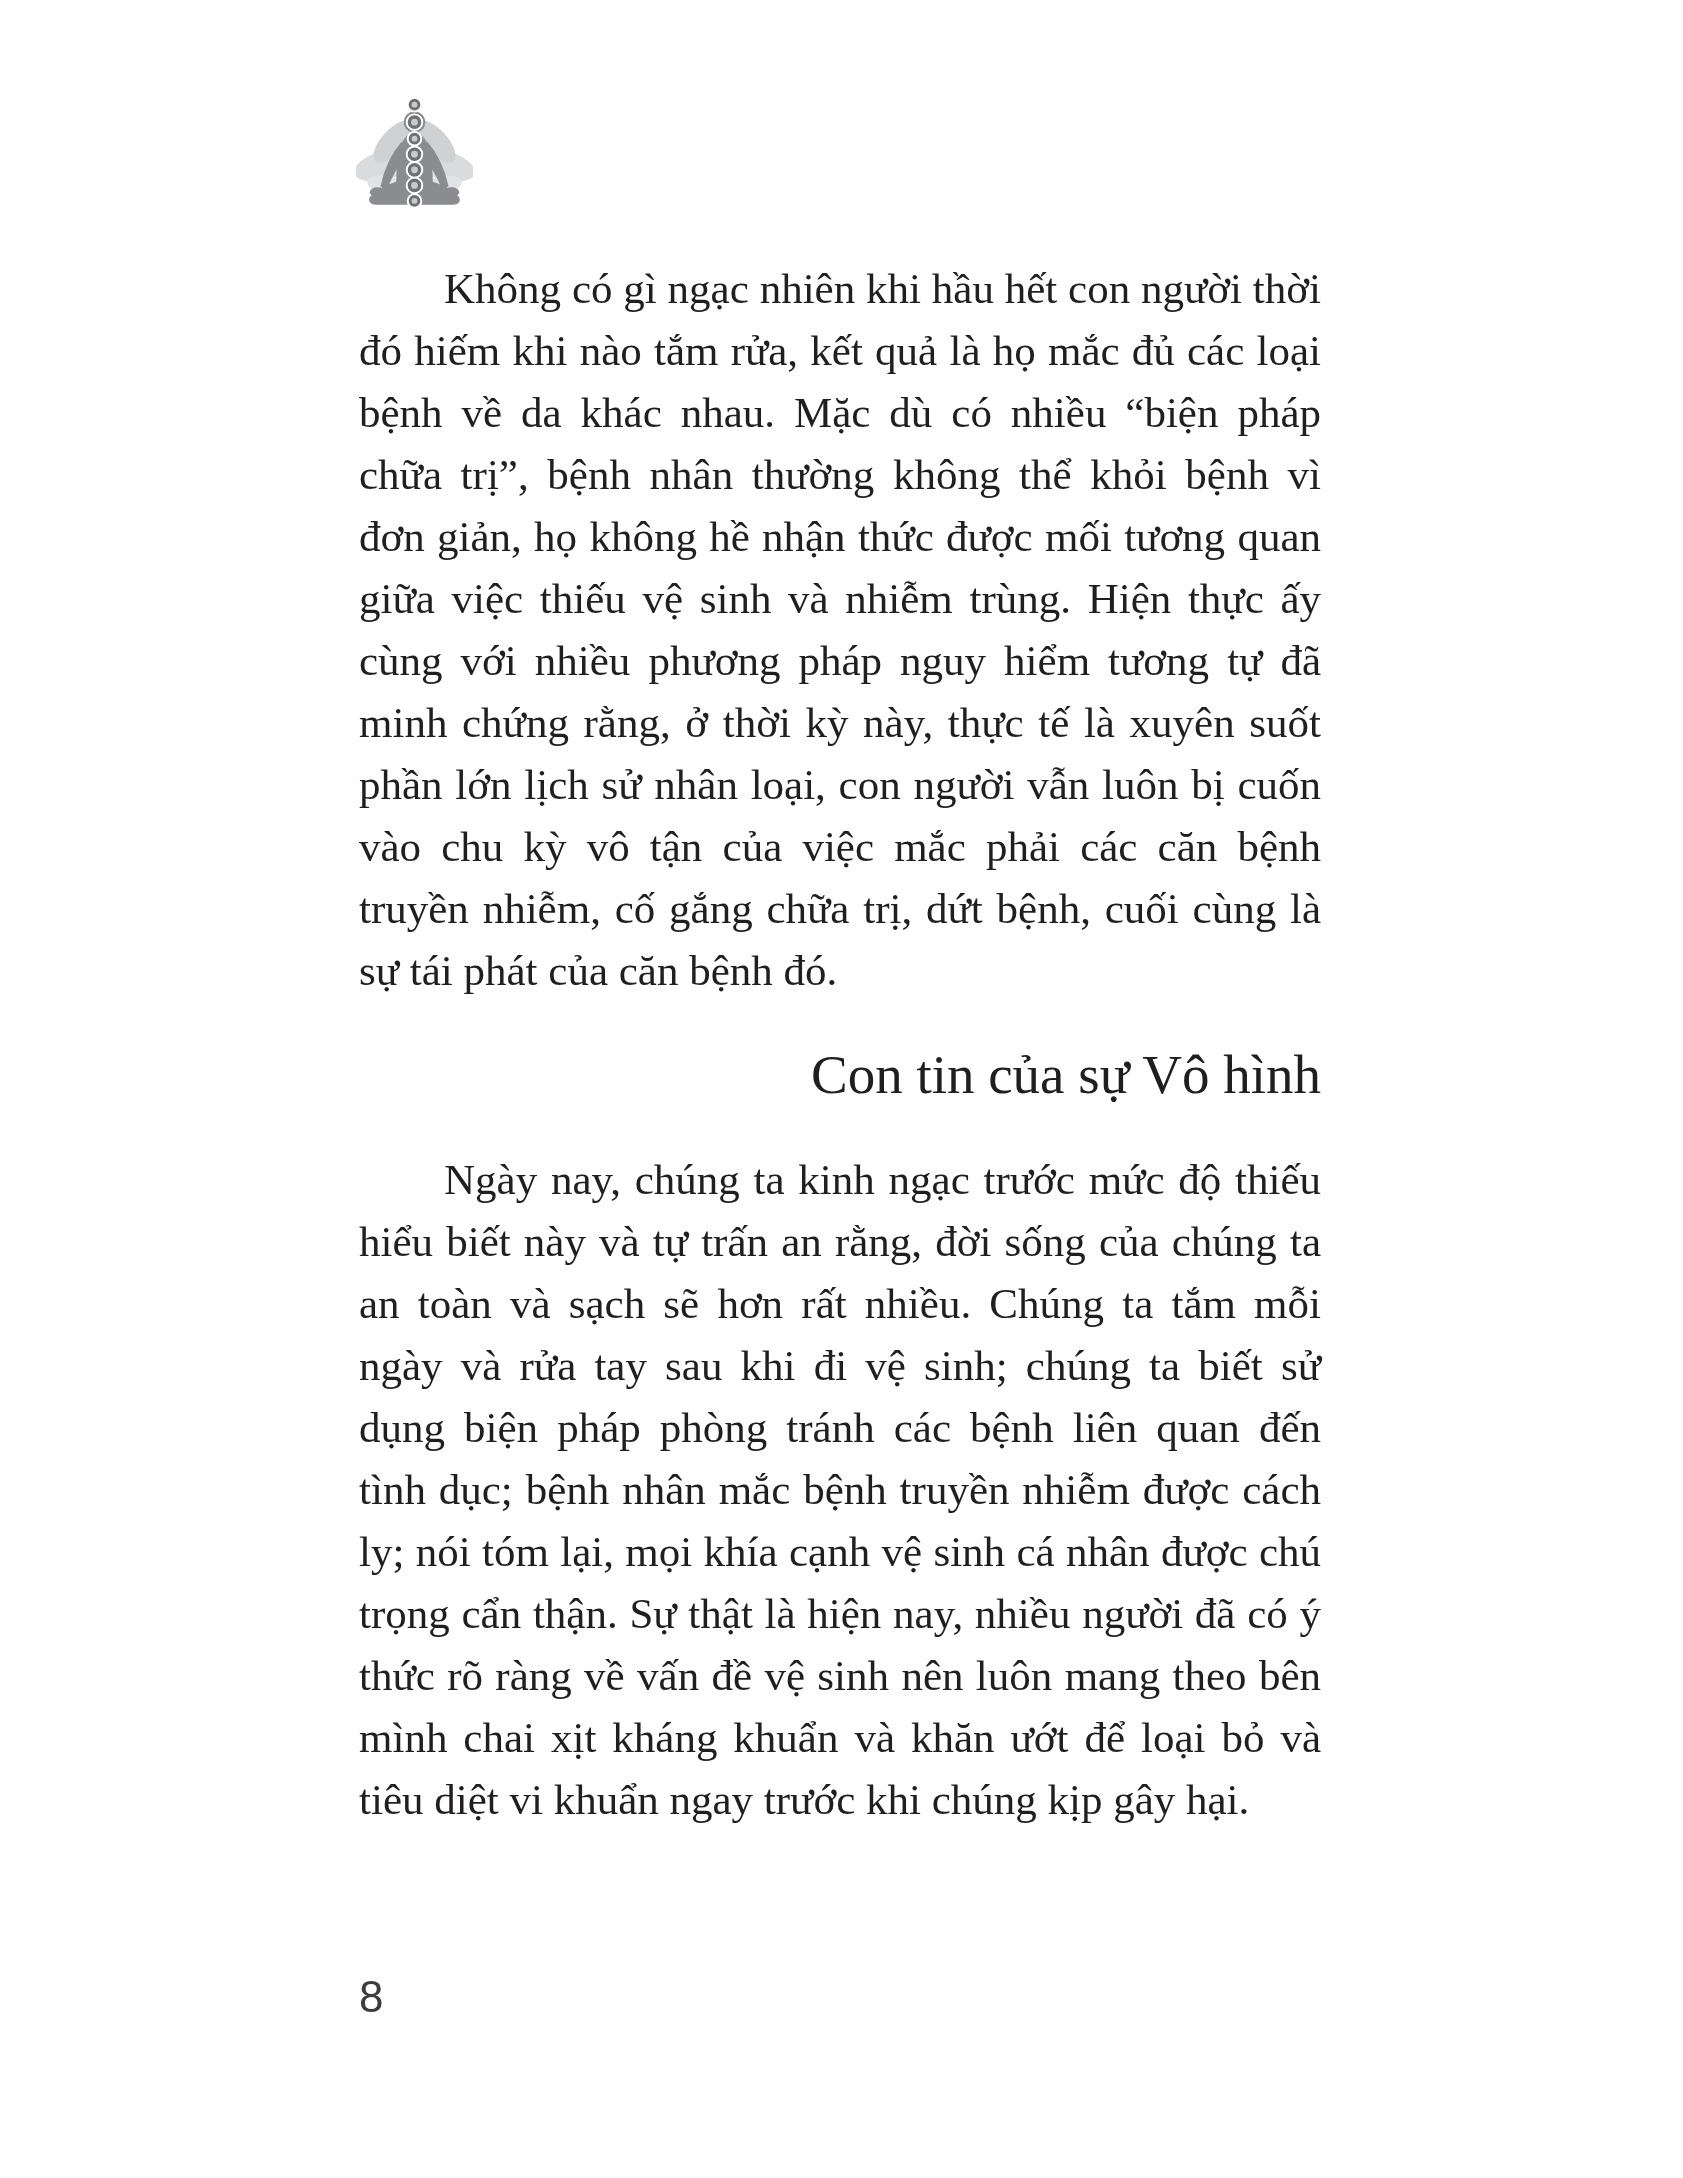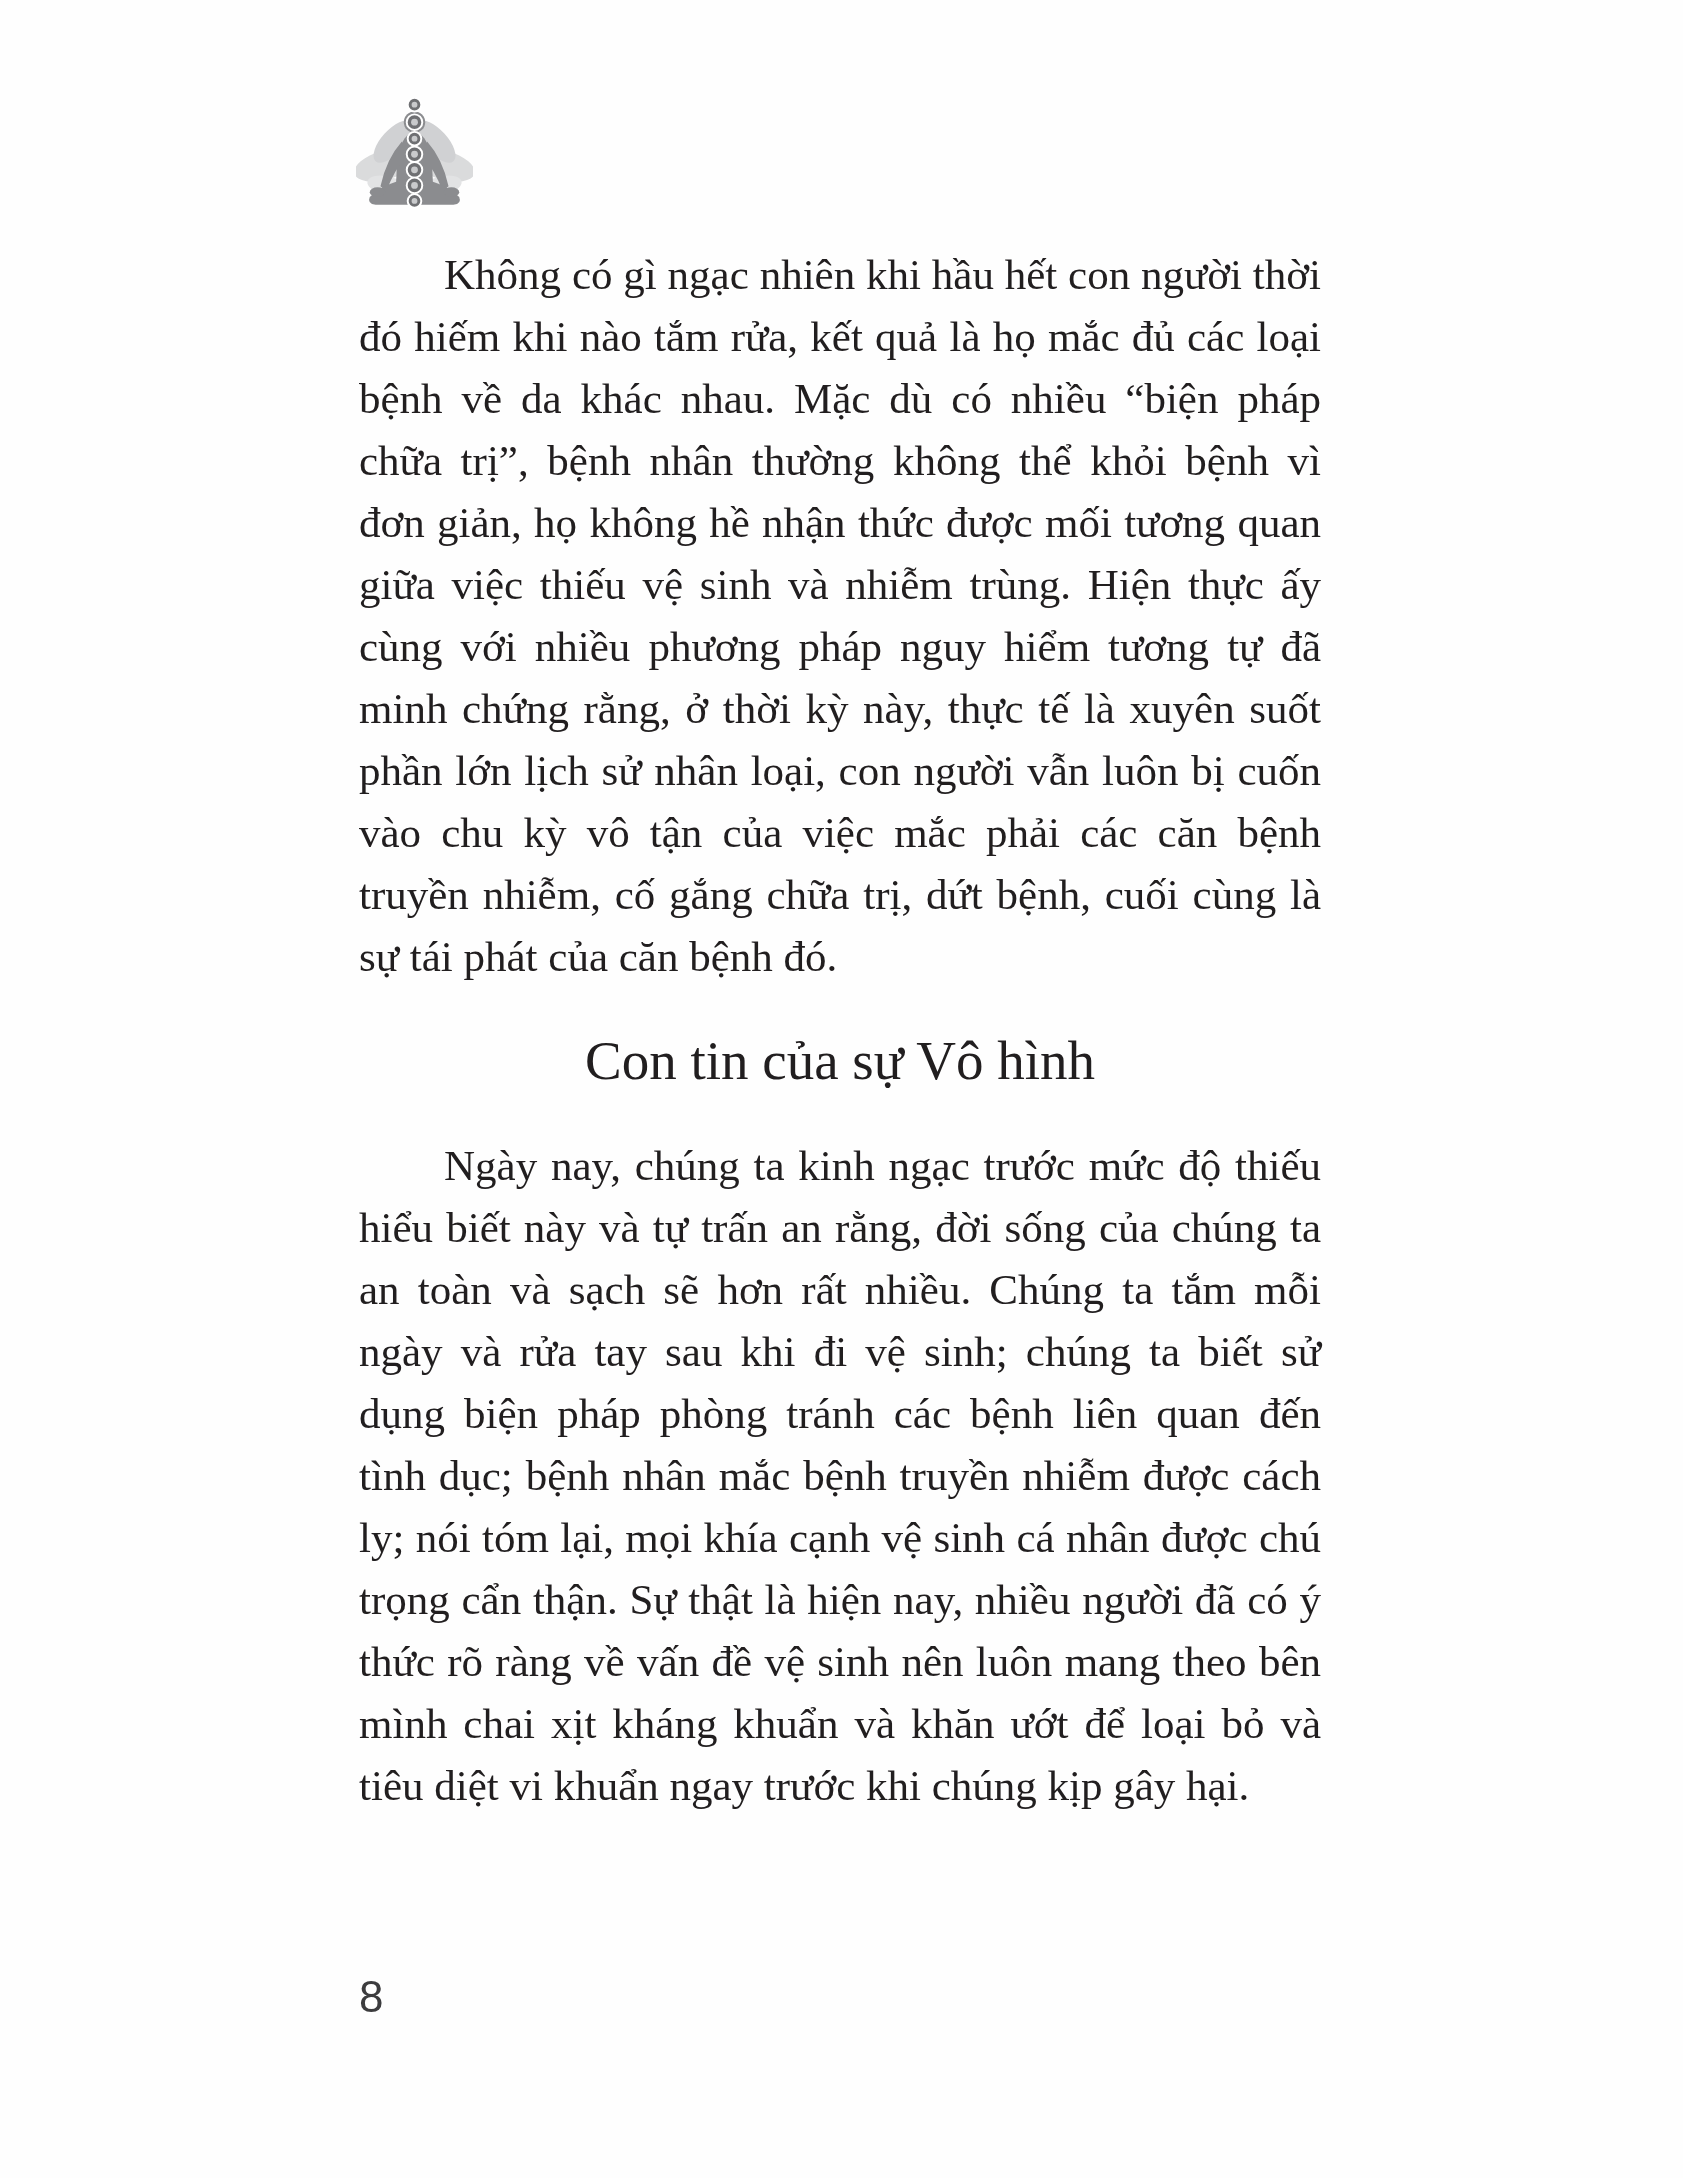--- a/index.html
+++ b/index.html
@@ -35,39 +35,39 @@
     letter-spacing: 0.5px;
     color: #55565a;
     white-space: nowrap;
     transform: translateY(6px);
   }
 
   
   .content {
     position: absolute;
     left: 359px;
-    top: 244px;
+    top: 258px;
     width: 962px;
   }
   .body-par {
     margin: 0;
     font-size: 43px;
     line-height: 62px;
     text-align: justify;
     text-indent: 85px;
     hyphens: none;
   }
   .section-heading {
     margin: 0;
     padding-top: 42px;
     padding-bottom: 44px;
     font-size: 55px;
     line-height: 61px;
     font-weight: normal;
-    text-align: center;
+    text-align: right;
     color: #211e1f;
   }
 
   
   .page-number {
     position: absolute;
     left: 359px;
     top: 1972px;
     font-family: "Liberation Sans", "DejaVu Sans", sans-serif;
     font-size: 44px;

